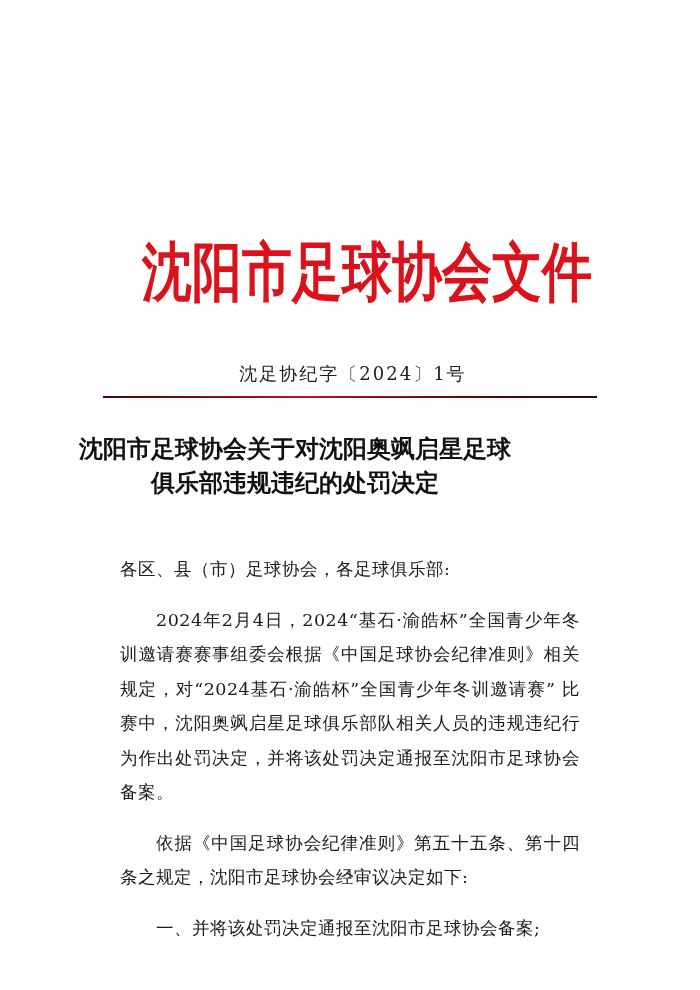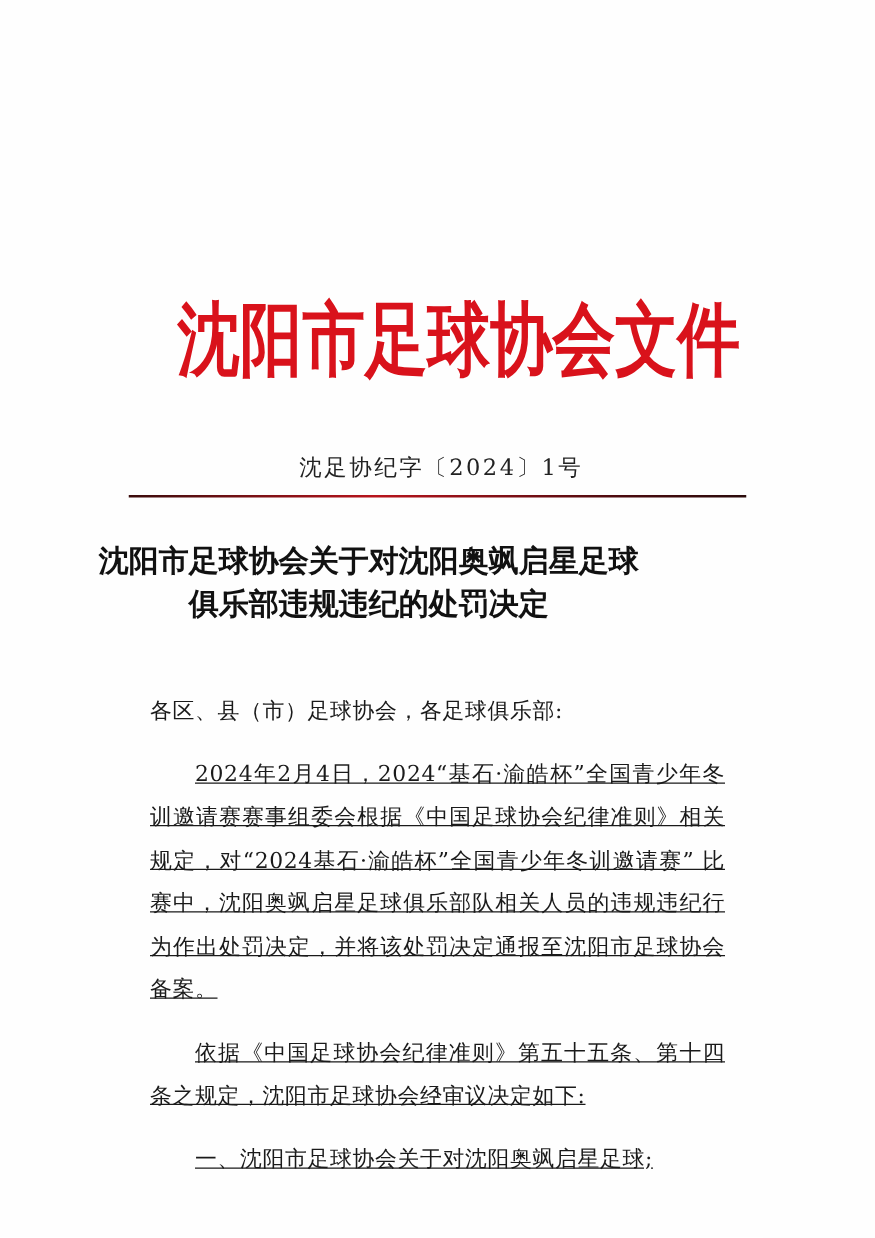--- a/index.html
+++ b/index.html
@@ -82,21 +82,20 @@
     line-height: 34.5px;
     color: #1a1a1a;
     letter-spacing: 0.5px;
   }
   .body-text p {
     margin: 16px;
     text-align: justify;
   }
   .body-text .indent {
     text-indent: 36px;
-    text-decoration: underline;
   }
   .page-num {
     position: absolute;
     left: 0;
     top: 868px;
     width: 700px;
     text-align: center;
     font-size: 11px;
     color: #222;
   }
@@ -124,18 +123,18 @@
 
   <div class="title">
     <div>沈阳市足球协会关于对沈阳奥飒启星足球</div>
     <div>俱乐部违规违纪的处罚决定</div>
   </div>
 
   <div class="body-text">
     <p>各区、县（市）足球协会，各足球俱乐部:</p>
     <p class="indent">2024年2月4日，2024“基石·渝皓杯”全国青少年冬训邀请赛赛事组委会根据《中国足球协会纪律准则》相关规定，对“2024基石·渝皓杯”全国青少年冬训邀请赛” 比赛中，沈阳奥飒启星足球俱乐部队相关人员的违规违纪行为作出处罚决定，并将该处罚决定通报至沈阳市足球协会备案。</p>
     <p class="indent">依据《中国足球协会纪律准则》第五十五条、第十四条之规定，沈阳市足球协会经审议决定如下:</p>
-    <p class="indent">一、沈阳市足球协会关于对沈阳奥飒启星足球;</p>
+    <p class="indent">一、并将该处罚决定通报至沈阳市足球协会备案;</p>
   </div>
 
   <div class="page-num">1</div>
 
 </div>
 
 </body></html>

